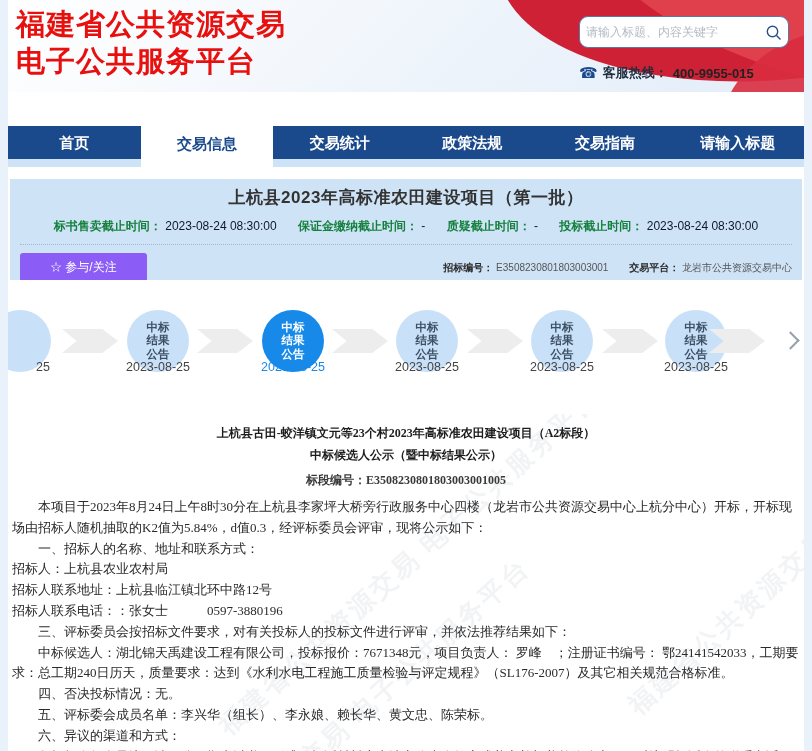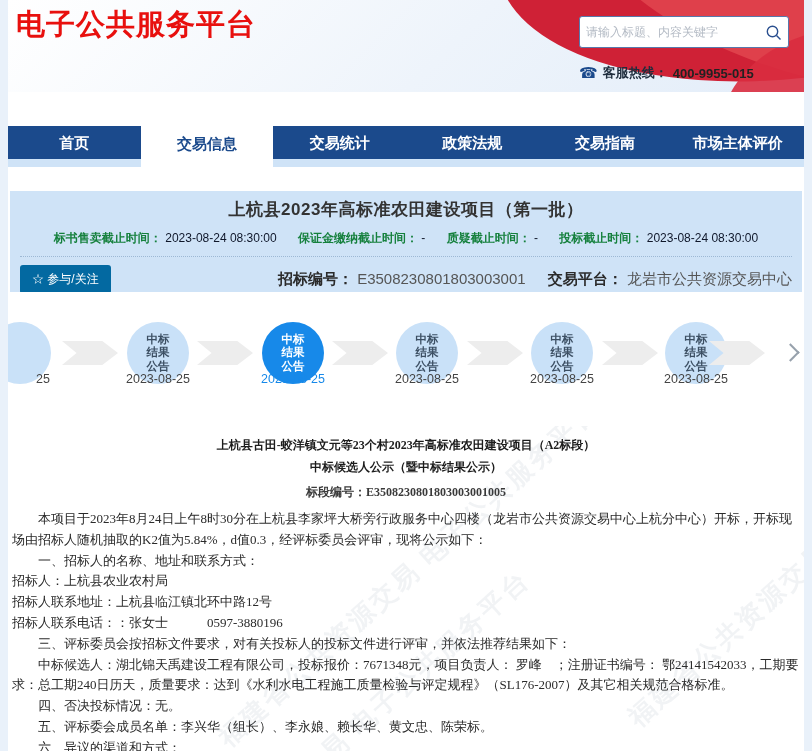--- a/index.html
+++ b/index.html
@@ -7,45 +7,45 @@
   body { background:#e9f1fa; font-family:"Liberation Sans","DejaVu Sans",sans-serif; }
   .card { width:796px; margin:0 8px; background:#fff; height:100%; position:relative; }
 
   
   .header { position:relative; height:92px; background:linear-gradient(135deg,#ffffff 0%,#eef4fb 55%,#e3edf9 100%); overflow:hidden; }
   .ribbon-a { position:absolute; top:-78px; right:-60px; width:360px; height:170px; background:#cf2136; border-radius:0 0 20% 100% / 0 0 40% 100%; transform:rotate(-7deg); }
   .ribbon-b { position:absolute; top:-95px; right:-90px; width:330px; height:165px; background:#e2454f; border-radius:0 0 0 100%; transform:rotate(8deg); opacity:.85; }
   .ribbon-c { position:absolute; top:40px; right:-30px; width:120px; height:90px; background:#d92c3f; border-radius:100% 0 0 0; transform:rotate(-10deg); opacity:.9; }
   .logo { position:absolute; left:8px; top:6px; color:#e8100e; font-weight:bold; font-size:29px; line-height:37px; letter-spacing:1px; }
   .head-right { position:absolute; right:10px; top:16px; width:215px; }
-  .search-box { display:flex; align-items:center; width:210px; height:27px; background:#fff; border:1px solid #5878ab; border-radius:3px; padding:15px 6px; }
+  .search-box { display:flex; align-items:center; width:210px; height:27px; background:#fff; border:1px solid #5878ab; border-radius:9px; padding:15px 6px; }
   .search-box input { flex:1; border:none; outline:none; font-size:12px; color:#333; background:transparent; }
   .search-box input::placeholder { color:#b3bac4; }
   .hotline { margin-top:16px; font-size:13px; color:#1f2d3d; display:flex; align-items:center; gap:5px; }
   .phone-ic { color:#1b4a8c; font-size:15px; }
   .hot-label { font-weight:bold; }
   .hot-num { font-weight:bold; color:#222; }
 
   
   .nav { display:flex; height:41px; background:linear-gradient(#1b4a8c 0 33px, #cfe3f7 33px 100%);margin-top:34px; }
   .nav-tab { flex:1; text-align:center; line-height:33px; color:#fff; font-size:15px; font-weight:600; cursor:pointer; }
   .nav-tab.active { background:#fff; color:#1b4a8c; line-height:36px; }
 
   
   .banner-wrap { padding:12px 2px 0 2px; background:#fff; }
-  .banner { background:#cfe3f7; height:101px; padding:7px 10px 0 10px; position:relative;margin-top:12px; }
+  .banner { background:#cfe3f7; height:101px; padding:7px 10px 0 10px; position:relative; }
   .banner h1 { text-align:center; font-size:17px; color:#333; font-weight:bold; letter-spacing:.5px; }
   .deadlines { text-align:center; margin-top:9px; font-size:12px; }
   .deadlines .grp { margin:0 9px; white-space:nowrap; }
   .dl-label { color:#15803d; font-weight:bold; }
   .dl-val { color:#0f172a; }
   .dotline { border-bottom:1px dotted #9db8d4; margin-top:9px; }
   .banner-bottom { display:flex; justify-content:space-between; align-items:center; margin-top:8px; }
-  .follow-btn { background:#0369a1; border:none; color:#fff; font-size:12px; padding:6px 12px; border-radius:3px; cursor:pointer; }
-  .codes { font-size:15px; color:#555;text-align:center; }
+  .follow-btn { background:#8b5cf6; border:none; color:#fff; font-size:12px; padding:6px 30px; border-radius:3px; cursor:pointer; }
+  .codes { font-size:10px; color:#555;text-align:center; }
   .codes b { color:#2b2b2b; margin-left:18px; }
 
   
   .tl { position:relative; height:134px; background:#fff; overflow:hidden; }
   .chev { position:absolute; width:13px; height:13px; border-top:2px solid #97a1ac; border-left:2px solid #97a1ac; top:300px; cursor:pointer; }
   .chev { top:54px; }
   .chev-l { left:14px; transform:rotate(-45deg); }
   .chev-r { left:776px; transform:rotate(135deg); }
   .circle { position:absolute; top:30px; width:62px; height:62px; border-radius:50%; background:#c9e1f8; color:#3c4f63; display:flex; align-items:center; justify-content:center; cursor:pointer; }
   .circle span { display:block; width:27px; font-size:11.5px; font-weight:bold; line-height:13.5px; text-align:center; word-break:break-all; }
@@ -67,20 +67,21 @@
 </head>
 <body>
 
 <div class="card">
 
   <div class="header">
     <div class="ribbon-a"></div>
     <div class="ribbon-b"></div>
     <div class="ribbon-c"></div>
     <div class="logo">
+      <div>福建省公共资源交易</div>
       <div>电子公共服务平台</div>
     </div>
     <div class="head-right">
       <div class="search-box">
         <input type="text" placeholder="请输入标题、内容关键字" style="">
         <svg width="17" height="17" viewBox="0 0 17 17">
           <circle cx="7.5" cy="7.5" r="5.2" fill="none" stroke="#2a4f8f" stroke-width="1.4"></circle>
           <line x1="11.5" y1="11.5" x2="15.5" y2="15.5" stroke="#2a4f8f" stroke-width="1.4"></line>
         </svg>
       </div>
@@ -91,21 +92,21 @@
       </div>
     </div>
   </div>
 
   <div class="nav">
     <div class="nav-tab">首页</div>
     <div class="nav-tab active">交易信息</div>
     <div class="nav-tab">交易统计</div>
     <div class="nav-tab">政策法规</div>
     <div class="nav-tab">交易指南</div>
-    <div class="nav-tab">市场主体评价</div>
+    <div class="nav-tab">请输入标题</div>
   </div>
 
   <div class="banner-wrap">
     <div class="banner">
       <h1>上杭县2023年高标准农田建设项目（第一批）</h1>
       <div class="deadlines">
         <span class="grp"><span class="dl-label">标书售卖截止时间：</span> <span class="dl-val">2023-08-24 08:30:00</span></span>
         <span class="grp"><span class="dl-label">保证金缴纳截止时间：</span> <span class="dl-val">-</span></span>
         <span class="grp"><span class="dl-label">质疑截止时间：</span> <span class="dl-val">-</span></span>
         <span class="grp"><span class="dl-label">投标截止时间：</span> <span class="dl-val">2023-08-24 08:30:00</span></span>

